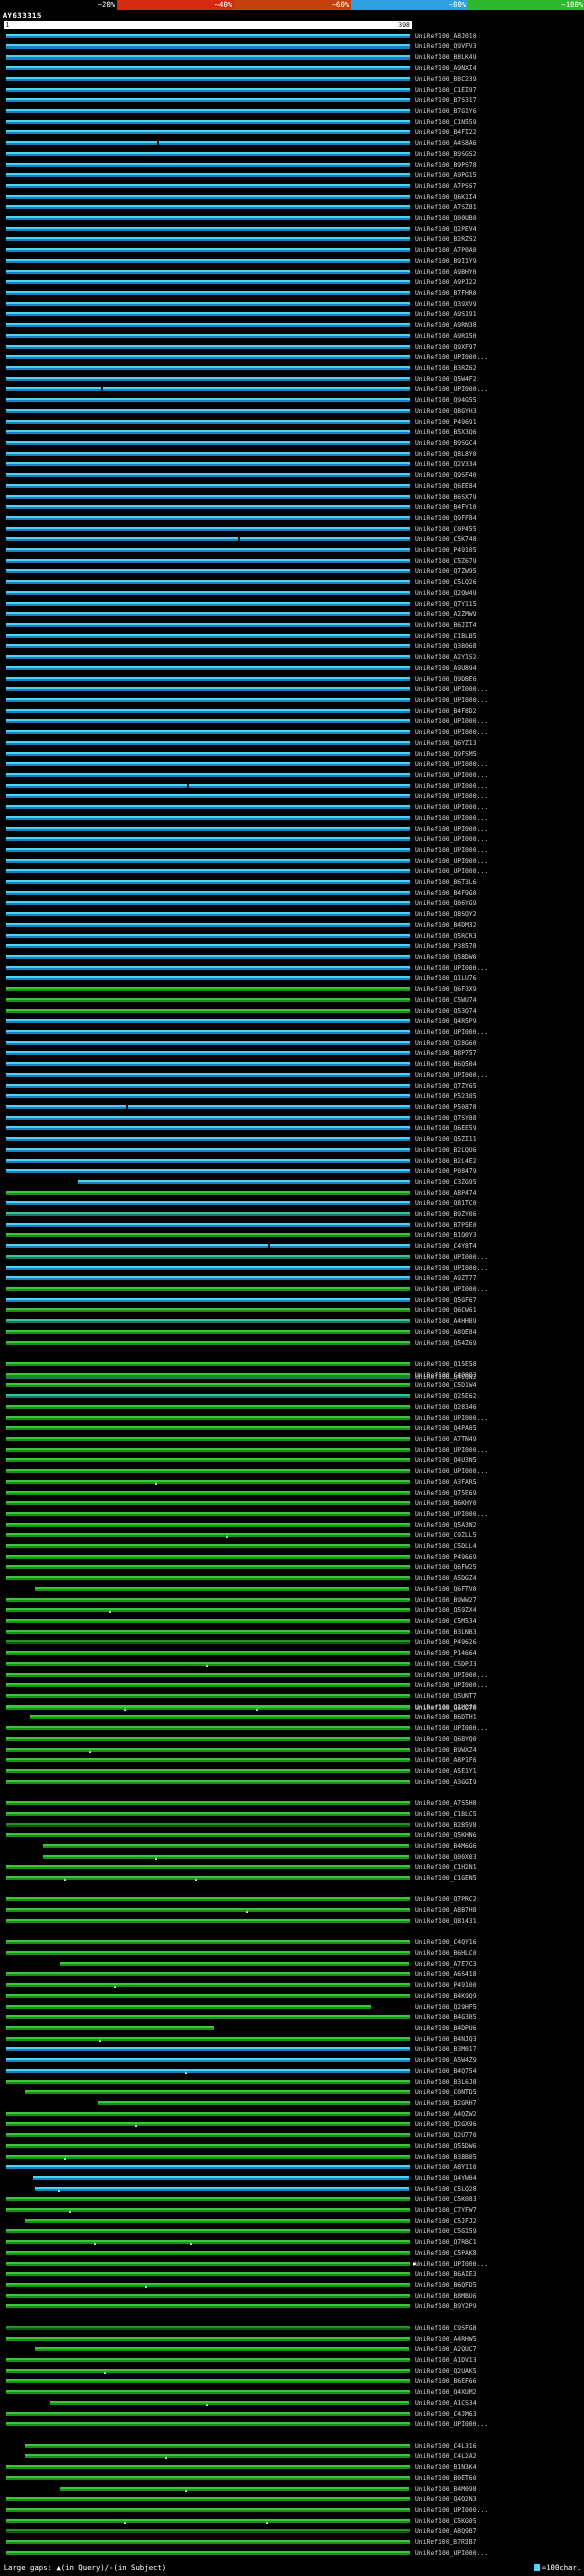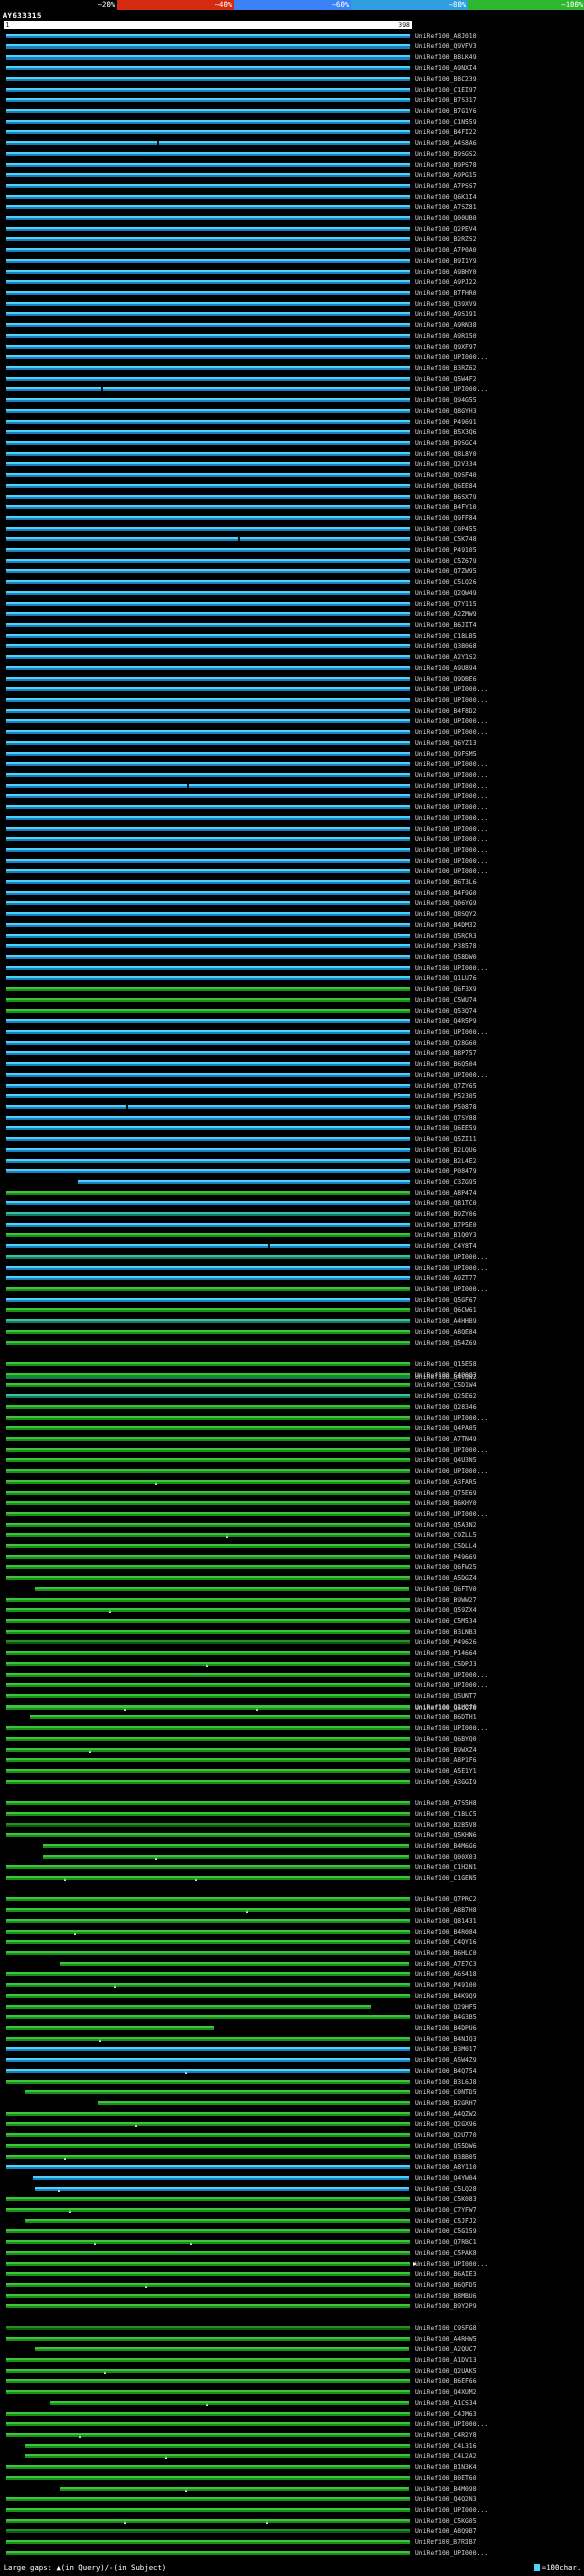--- a/index.html
+++ b/index.html
@@ -34,21 +34,21 @@
 </head>
 <body>
 
 <div class="scale-bar">
     <div class="scale-seg" style="background: rgb(0, 0, 0);">
       <span class="scale-label">~20%</span>
     </div>
     <div class="scale-seg" style="background: rgb(212, 42, 16);">
       <span class="scale-label">~40%</span>
     </div>
-    <div class="scale-seg" style="background: #3b82f6;">
+    <div class="scale-seg" style="background: #c2410c;">
       <span class="scale-label">~60%</span>
     </div>
     <div class="scale-seg" style="background: rgb(47, 159, 224);">
       <span class="scale-label">~80%</span>
     </div>
     <div class="scale-seg" style="background: rgb(47, 184, 47);">
       <span class="scale-label">~100%</span>
     </div>
   </div>
 
@@ -776,25 +776,20 @@
     </div>
     <div class="hit-row" style="top: 1874px;">
       <div class="hit-bar" style="left: 5.5px; width: 404px; background: linear-gradient(rgb(60, 196, 60) 0px, rgb(60, 196, 60) 40%, rgb(23, 144, 23) 40%, rgb(23, 144, 23) 100%);"></div>
       <span class="gap-query" style="left: 246px;"></span>
       <span class="hit-label">UniRef100_A8B7H8</span>
     </div>
     <div class="hit-row" style="top: 1885px;">
       <div class="hit-bar" style="left: 5.5px; width: 404px; background: linear-gradient(rgb(60, 196, 60) 0px, rgb(60, 196, 60) 40%, rgb(23, 144, 23) 40%, rgb(23, 144, 23) 100%);"></div>
       <span class="hit-label">UniRef100_Q81431</span>
     </div>
-    <div class="hit-row" style="top: 1896px;">
-      <div class="hit-bar" style="left: 5.5px; width: 404px; background: linear-gradient(rgb(60, 196, 60) 0px, rgb(60, 196, 60) 40%, rgb(23, 144, 23) 40%, rgb(23, 144, 23) 100%);"></div>
-      <span class="gap-query" style="left: 74px;"></span>
-      <span class="hit-label">UniRef100_B4R084</span>
-    </div>
     <div class="hit-row" style="top: 1906px;">
       <div class="hit-bar" style="left: 5.5px; width: 404px; background: linear-gradient(rgb(60, 196, 60) 0px, rgb(60, 196, 60) 40%, rgb(23, 144, 23) 40%, rgb(23, 144, 23) 100%);"></div>
       <span class="hit-label">UniRef100_C4QY16</span>
     </div>
     <div class="hit-row" style="top: 1917px;">
       <div class="hit-bar" style="left: 5.5px; width: 404px; background: linear-gradient(rgb(60, 196, 60) 0px, rgb(60, 196, 60) 40%, rgb(23, 144, 23) 40%, rgb(23, 144, 23) 100%);"></div>
       <span class="hit-label">UniRef100_B6HLC0</span>
     </div>
     <div class="hit-row" style="top: 1928px;">
       <div class="hit-bar" style="left: 60px; width: 349px; background: linear-gradient(rgb(60, 196, 60) 0px, rgb(60, 196, 60) 40%, rgb(23, 144, 23) 40%, rgb(23, 144, 23) 100%);"></div>
@@ -973,25 +968,20 @@
       <span class="gap-query" style="left: 206px;"></span>
       <span class="hit-label">UniRef100_A1CS34</span>
     </div>
     <div class="hit-row" style="top: 2378px;">
       <div class="hit-bar" style="left: 5.5px; width: 404px; background: linear-gradient(rgb(60, 196, 60) 0px, rgb(60, 196, 60) 40%, rgb(23, 144, 23) 40%, rgb(23, 144, 23) 100%);"></div>
       <span class="hit-label">UniRef100_C4JM63</span>
     </div>
     <div class="hit-row" style="top: 2388px;">
       <div class="hit-bar" style="left: 5.5px; width: 404px; background: linear-gradient(rgb(60, 196, 60) 0px, rgb(60, 196, 60) 40%, rgb(23, 144, 23) 40%, rgb(23, 144, 23) 100%);"></div>
       <span class="hit-label">UniRef100_UPI000...</span>
-    </div>
-    <div class="hit-row" style="top: 2399px;">
-      <div class="hit-bar" style="left: 5.5px; width: 404px; background: linear-gradient(rgb(60, 196, 60) 0px, rgb(60, 196, 60) 40%, rgb(23, 144, 23) 40%, rgb(23, 144, 23) 100%);"></div>
-      <span class="gap-query" style="left: 79px;"></span>
-      <span class="hit-label">UniRef100_C4R2Y8</span>
     </div>
     <div class="hit-row" style="top: 2410px;">
       <div class="hit-bar" style="left: 25px; width: 385px; background: linear-gradient(rgb(60, 196, 60) 0px, rgb(60, 196, 60) 40%, rgb(23, 144, 23) 40%, rgb(23, 144, 23) 100%);"></div>
       <span class="hit-label">UniRef100_C4L316</span>
     </div>
     <div class="hit-row" style="top: 2420px;">
       <div class="hit-bar" style="left: 25px; width: 385px; background: linear-gradient(rgb(60, 196, 60) 0px, rgb(60, 196, 60) 40%, rgb(23, 144, 23) 40%, rgb(23, 144, 23) 100%);"></div>
       <span class="gap-query" style="left: 165px;"></span>
       <span class="hit-label">UniRef100_C4L2A2</span>
     </div>

